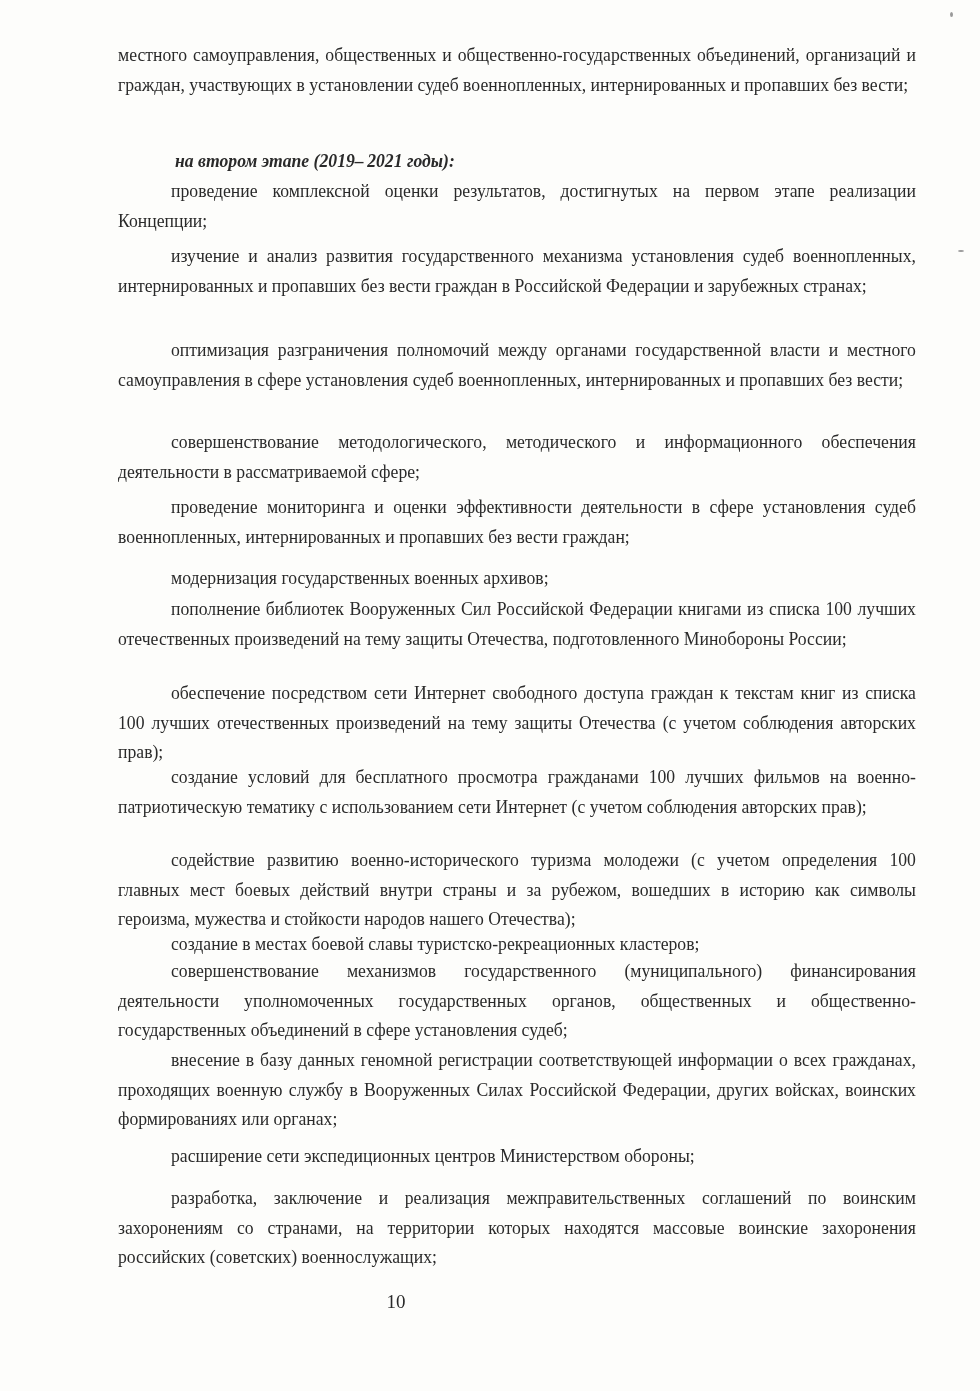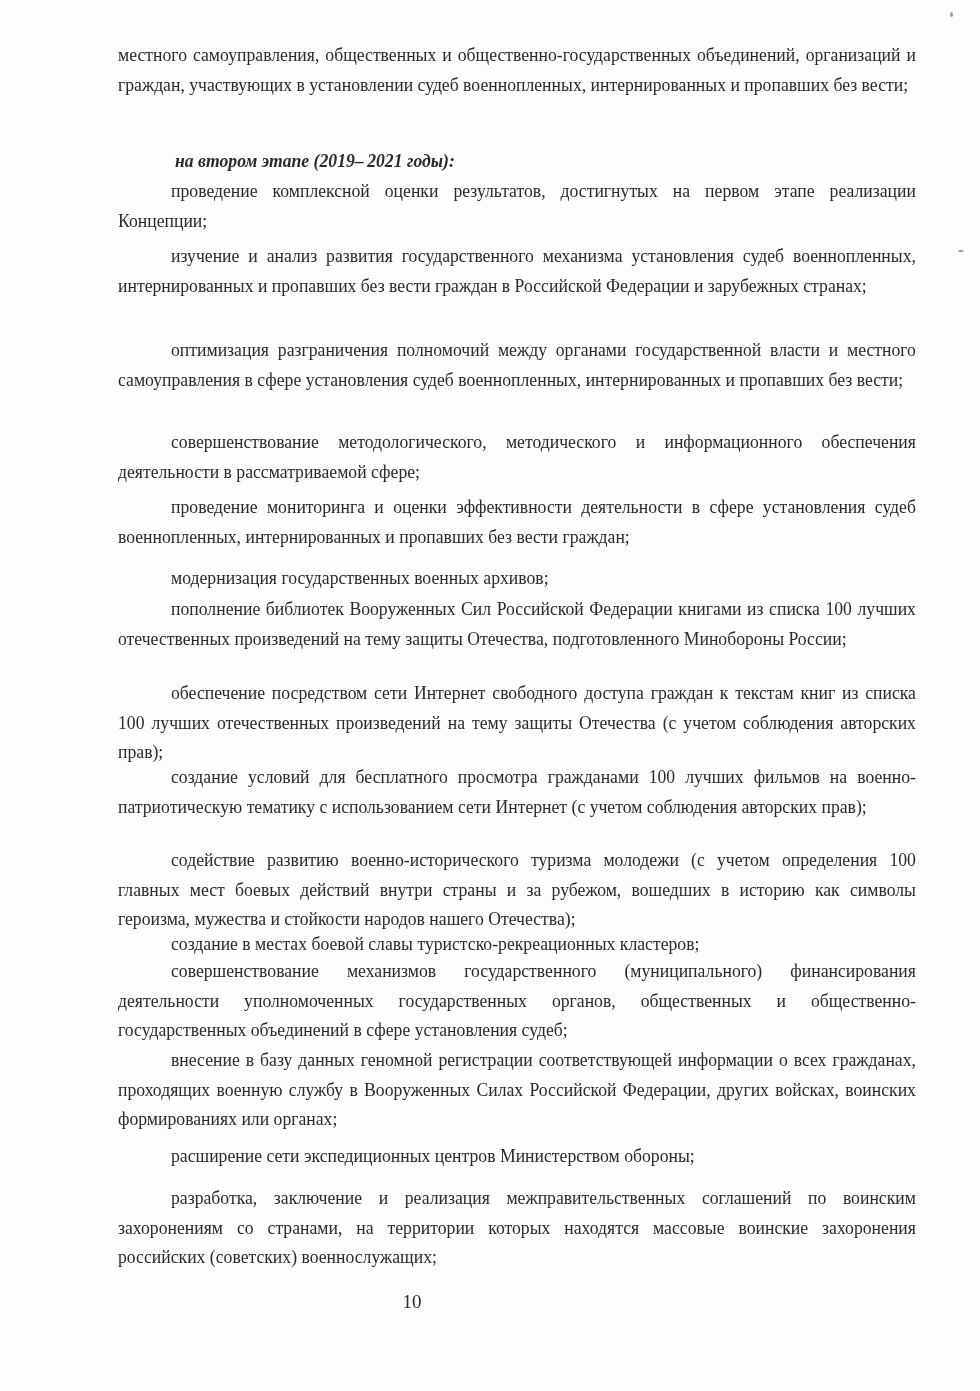--- a/index.html
+++ b/index.html
@@ -23,21 +23,21 @@
       width: 858px;
     }
     .p.indent { text-indent: 57px; }
     .heading {
       position: absolute; left: 175px;
       font-size: 19px; font-weight: bold; font-style: italic;
       margin: 0;
       transform: scaleX(0.93); transform-origin: left top;
     }
     .pagenum {
-      position: absolute; left: 16px; width: 792px; top: 1291px;
+      position: absolute; left: 0; width: 792px; top: 1291px;
       text-align: center; font-size: 19px;
     }
     .speck { position: absolute; background: #9a9a9a; border-radius: 50%; }
   </style>
 </head>
 <body>
 
 <div class="page">
   <p class="p" style="top:40px;">местного самоуправления, общественных и общественно-государственных объединений, организаций и граждан, участвующих в установлении судеб военнопленных, интернированных и пропавших без вести;</p>
   <p class="heading" style="top:150px;">на втором этапе (2019– 2021 годы):</p>

